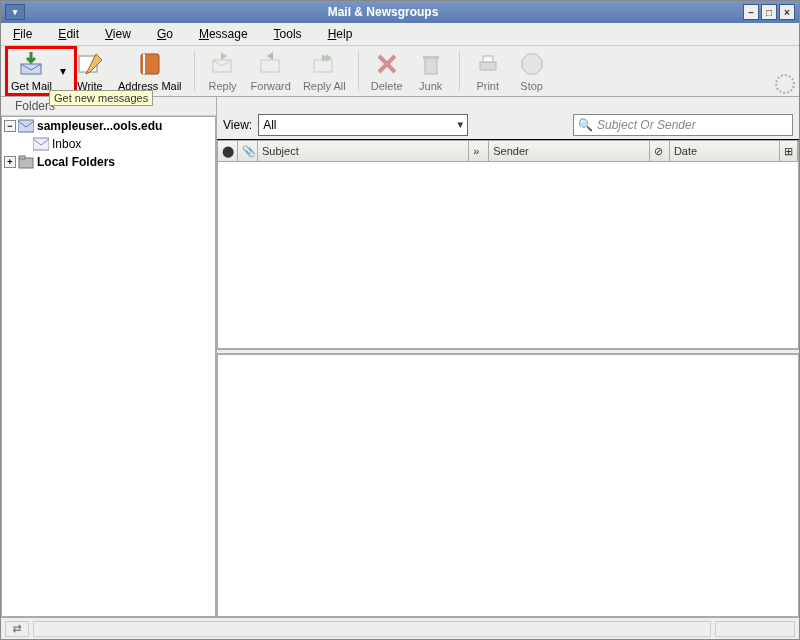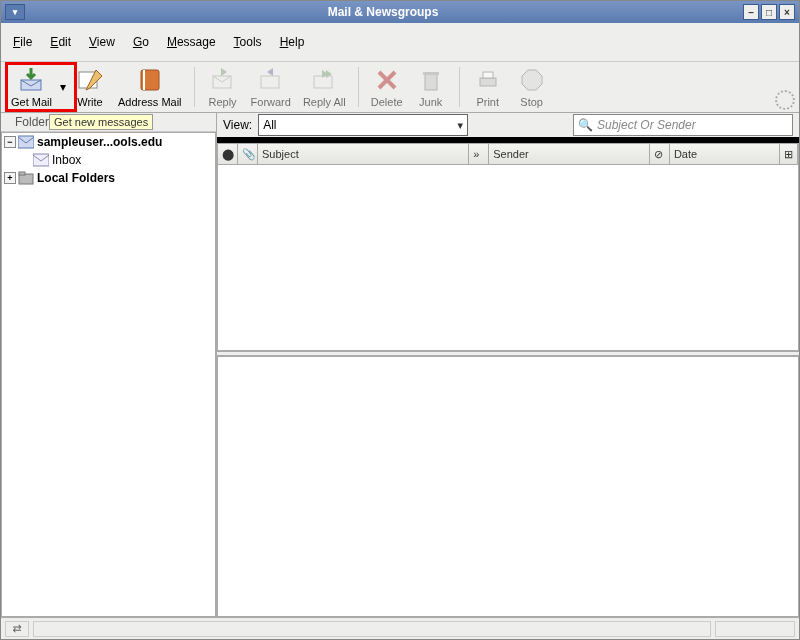--- a/index.html
+++ b/index.html
@@ -2,32 +2,32 @@
 <html><head>
 <meta charset="utf-8">
 <style>
 * { box-sizing: border-box; margin: 0; padding: 0; }
 body { font-family: sans-serif; font-size: 12px; background: #eee; width: 800px; height: 640px; overflow: hidden; }
 .window { display: flex; flex-direction: column; height: 100%; border: 1px solid #888; background: #eeeeec; }
 .titlebar { background: linear-gradient(#7a95c4, #5a7bb0); color: white; font-weight: bold; display: flex; align-items: center; height: 22px; padding: 0 4px; }
 .titlebar-left { width: 20px; height: 16px; background: #5a7bb0; border: 1px solid #3a5b90; display: flex; align-items: center; justify-content: center; font-size: 9px; }
 .titlebar-title { flex: 1; text-align: center; }
 .titlebar-btn { width: 16px; height: 16px; border: 1px solid #3a5b90; background: #eeeeec; color: #333; display: inline-flex; align-items: center; justify-content: center; font-size: 10px; margin-left: 2px; cursor: pointer; }
-.menubar { display: flex; background: #eeeeec; border-bottom: 1px solid #ccc; padding: 10px 4px; gap: 2px; }
+.menubar { display: flex; background: #eeeeec; border-bottom: 1px solid #ccc; padding: 2px 4px; gap: 10px; }
 .menuitem { padding: 2px 8px; cursor: pointer; }
 .menuitem span { text-decoration: underline; }
 .toolbar { display: flex; align-items: flex-end; background: #eeeeec; border-bottom: 1px solid #aaa; padding: 2px 4px; position: relative; }
 .tb-btn { display: flex; flex-direction: column; align-items: center; padding: 2px 6px; cursor: pointer; min-width: 44px; }
 .tb-btn .ic { width: 28px; height: 28px; display: flex; align-items: center; justify-content: center; }
 .tb-btn .lbl { font-size: 11px; margin-top: 2px; }
 .tb-btn.disabled { opacity: 0.55; }
 .tb-sep { width: 1px; height: 40px; background: #ccc; margin: 0 6px; align-self: center; }
 .highlight-red { position: absolute; border: 3px solid #e00; pointer-events: none; }
 .tooltip { position: absolute; background: #ffffcc; border: 1px solid #999; padding: 1px 4px; font-size: 11px; color: #333; }
-.filterbar { display: flex; align-items: center; background: #eeeeec; border-bottom: 6px solid #000000; padding: 2px 6px; height: 30px; }
+.filterbar { display: flex; align-items: center; background: #eeeeec; border-bottom: 1px solid #000000; padding: 2px 6px; height: 30px; margin-top: 13px; }
 .view-label { margin-right: 6px; }
 .view-select { border: 1px solid #666; background: white; height: 22px; padding: 0 18px 0 4px; flex: 0 0 210px; position: relative; display: flex; align-items: center; }
 .view-select::after { content: '▾'; position: absolute; right: 4px; font-size: 11px; color: #333; }
 .search-box { margin-left: auto; display: flex; align-items: center; border: 1px solid #888; background: white; height: 22px; width: 220px; padding: 0 4px; font-style: italic; color: #888; }
 .search-box .mag { margin-right: 4px; font-style: normal; }
 .body { display: flex; flex: 1; min-height: 0; }
 .folders-pane { width: 216px; border-right: 1px solid #aaa; display: flex; flex-direction: column; background: #eeeeec; }
 .folders-header { padding: 2px 14px; color: #555; border-bottom: 1px solid #ccc; }
 .folder-tree { flex: 1; background: white; border: 1px solid #aaa; margin: 0; overflow: auto; font-size: 12px; }
 .ft-row { display: flex; align-items: center; padding: 2px 2px; cursor: pointer; }
@@ -75,21 +75,21 @@
         <svg width="28" height="28" viewBox="0 0 28 28">
             <rect x="4" y="14" width="20" height="10" fill="#d0d8f0" stroke="#5a7bb0"></rect>
             <path d="M4 14 L14 20 L24 14" fill="none" stroke="#5a7bb0"></path>
             <path d="M14 2 L14 12 M10 8 L14 12 L18 8" stroke="#3a8a3a" stroke-width="3" fill="none"></path>
           </svg>
       </div>
       <span class="lbl">Get Mail</span>
     </div>
     <div style="width:10px;display:flex;align-items:center;justify-content:center;cursor:pointer;height:46px;">▾</div>
     <div class="highlight-red" style="left:4px;top:0;width:72px;height:50px;"></div>
-    <div class="tooltip" style="left:48px;top:52px;">Get new messages</div>
+    <div class="tooltip" style="left:48px;top:44px;">Get new messages</div>
 
     <div class="tb-btn">
       <div class="ic">
         <svg width="28" height="28" viewBox="0 0 28 28">
             <rect x="3" y="6" width="18" height="16" fill="#fff" stroke="#888"></rect>
             <path d="M20 4 L26 10 L14 22 L10 24 L12 20 Z" fill="#e8c070" stroke="#a06020"></path>
           </svg>
       </div>
       <span class="lbl">Write</span>
     </div>

